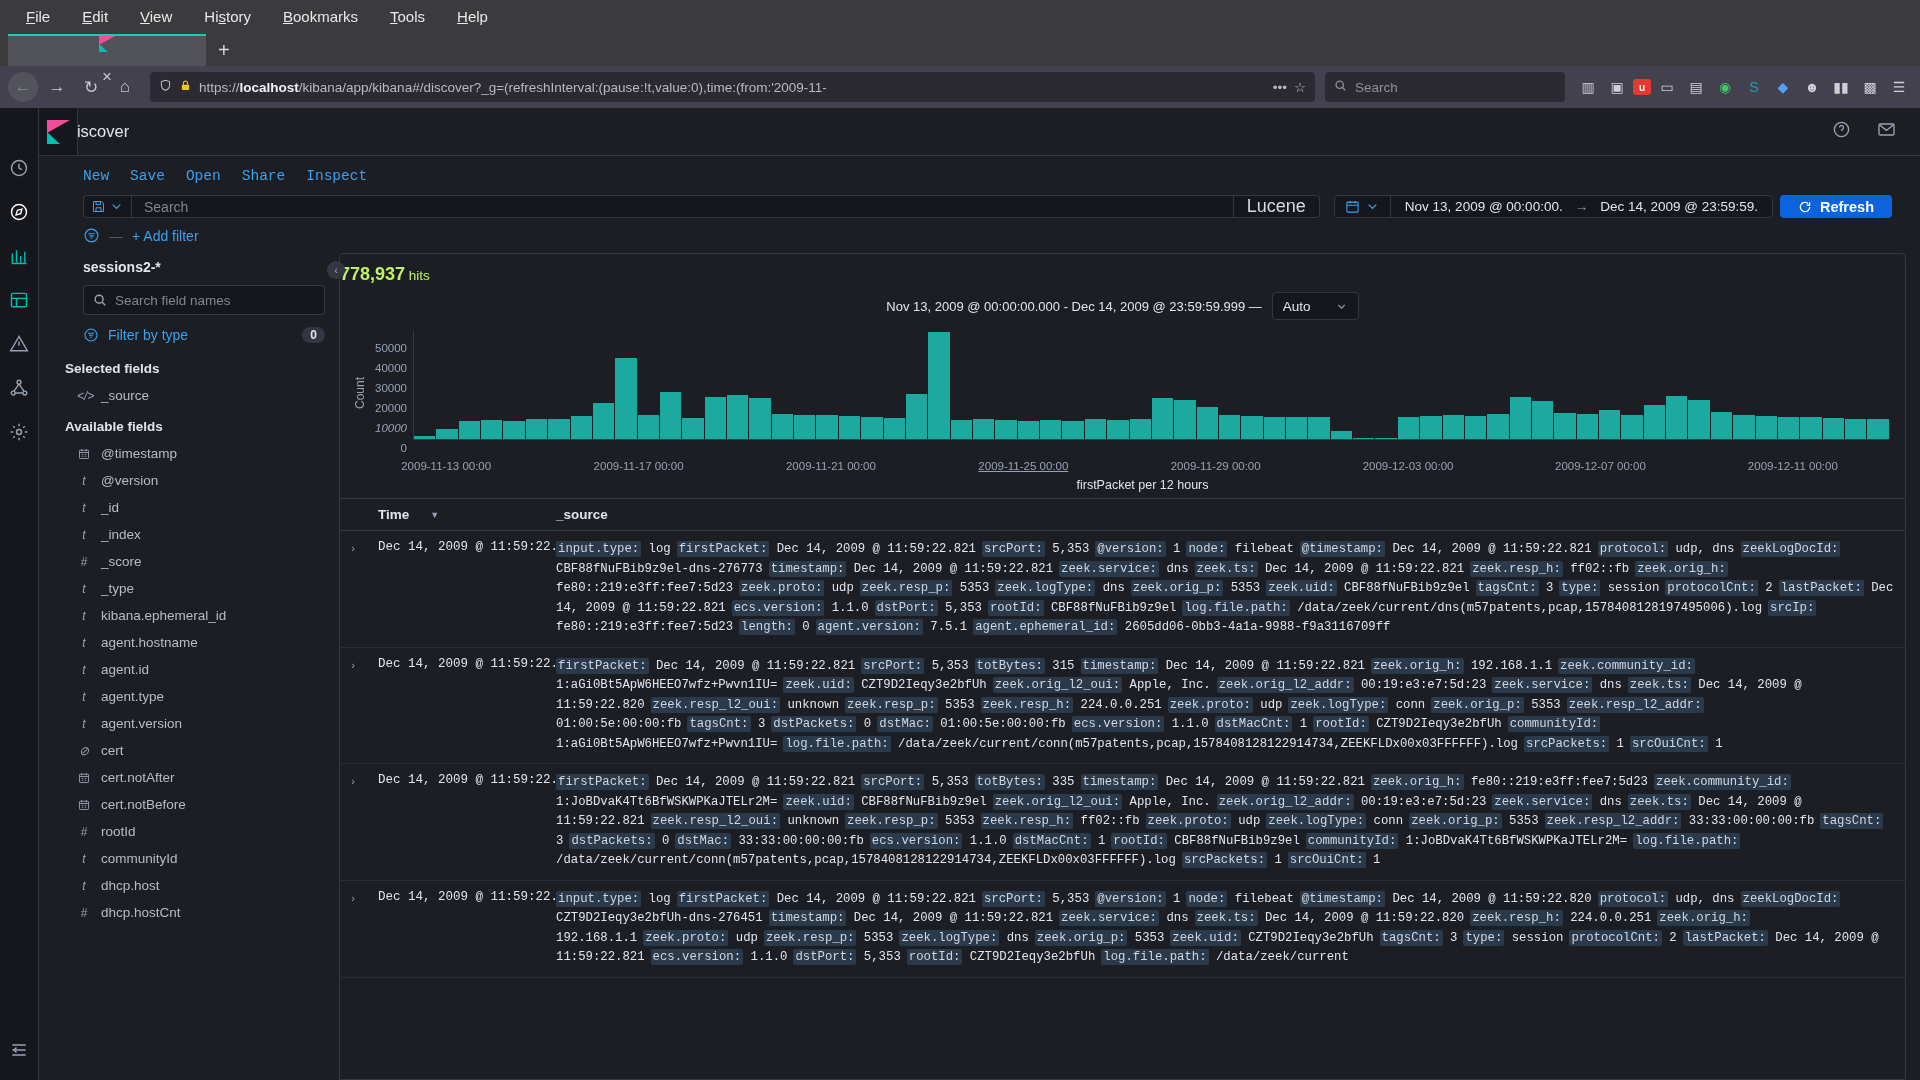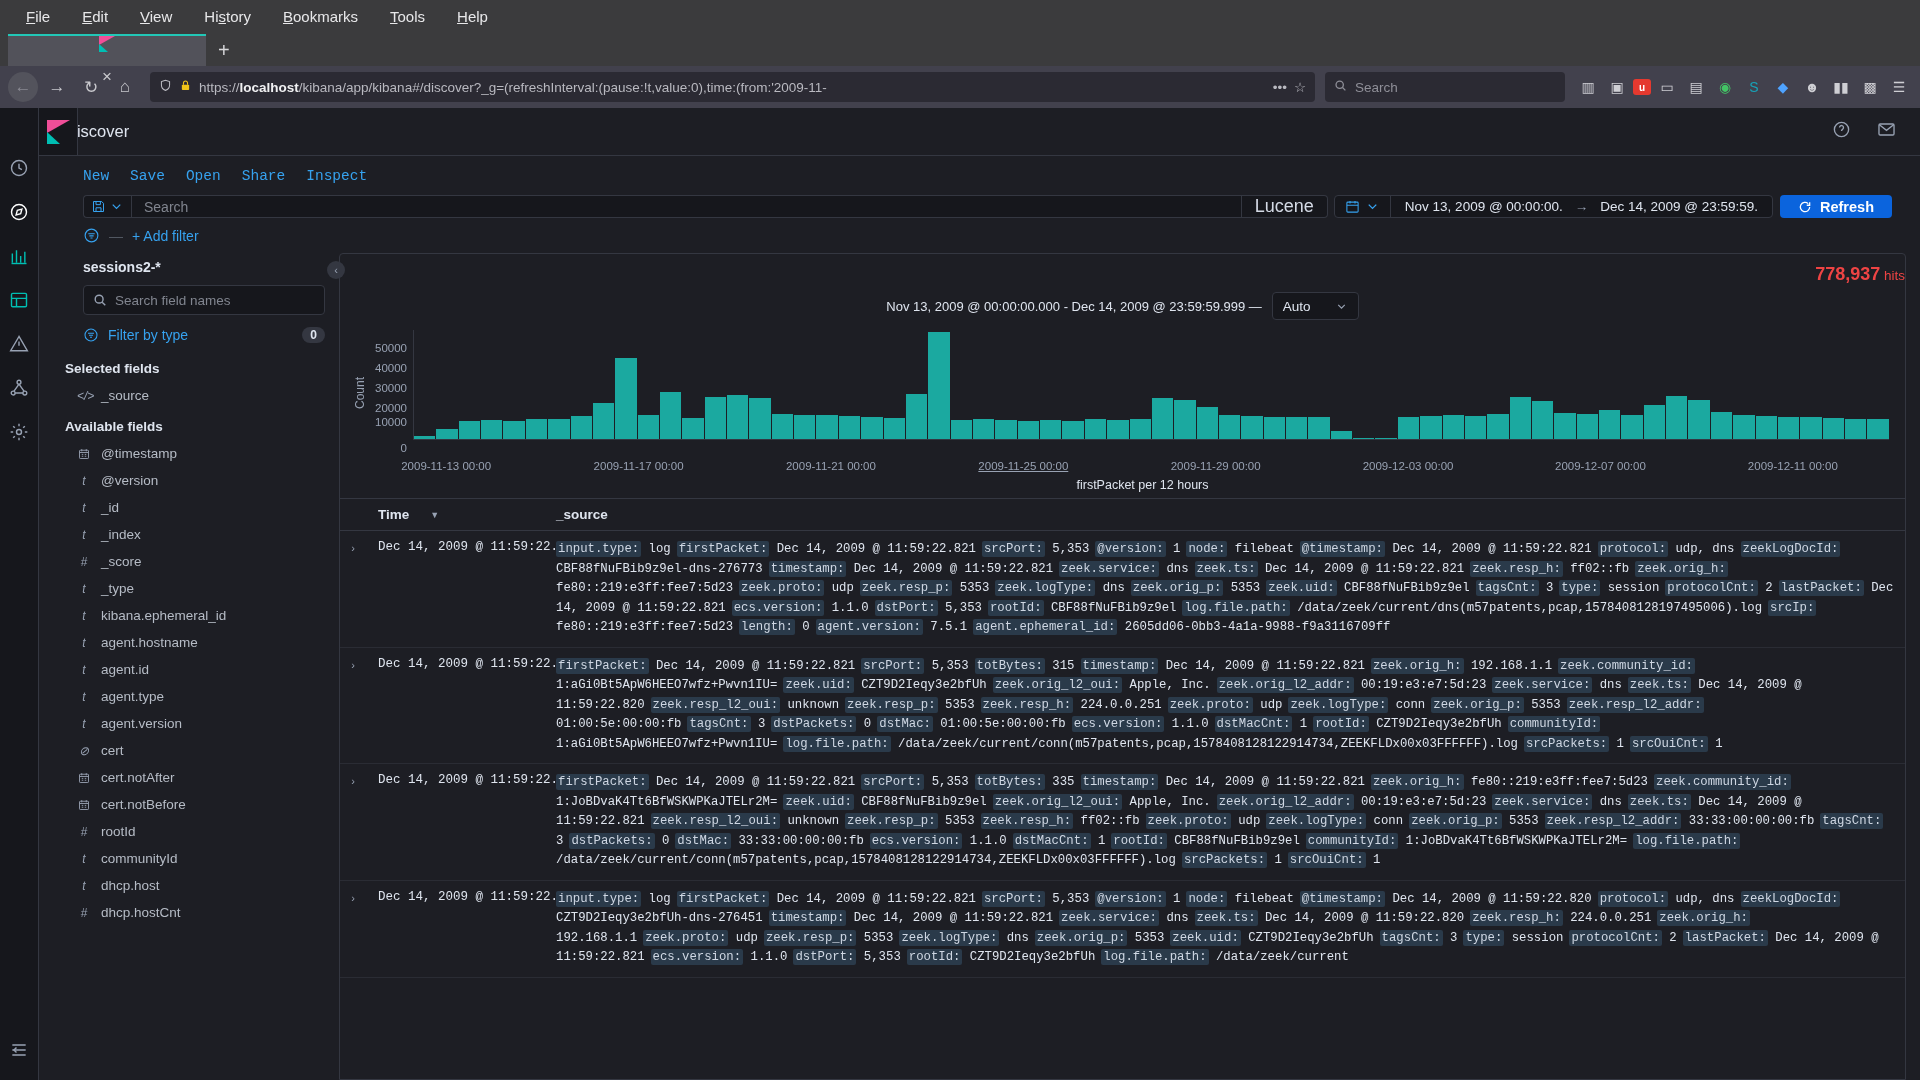--- a/index.html
+++ b/index.html
@@ -109,21 +109,21 @@
   .saved-q-btn svg { width:15px; height:15px; }
   .q-input {
     flex: 1; background: #16171c; border: 1px solid #343741;
     display:flex; align-items:center; padding: 0 12px; font-size: 14px; color:#81858f;
     min-width: 0;
   }
   .q-lang {
     background:#16171c; border: 1px solid #343741; border-left:none; display:flex; align-items:center;
     padding: 0 13px; font-size: 18px; color:#d4dae5; border-radius: 0 4px 4px 0;
   }
-  .date-group { display:flex; align-items: stretch; margin-left: 6px; background:#16171c;
+  .date-group { display:flex; align-items: stretch; margin-left: 14px; background:#16171c;
     border: 1px solid #343741; border-radius: 4px; overflow:hidden; }
   .date-cal { display:flex; align-items:center; gap:5px; padding: 0 10px; color:#36a2ef; border-right:1px solid #343741; }
   .date-cal svg { width:15px;height:15px; }
   .date-range { display:flex; align-items:center; gap: 12px; padding: 0 14px; font-size: 13.5px; color:#dfe5ef; white-space:nowrap;}
   .date-range .arrow { color:#98a2b3; }
   .refresh-btn {
     margin-left: 7px; background:#0b64dd; color:#fff; border-radius:4px;
     display:flex; align-items:center; gap:8px; padding: 0 18px; font-size:14.5px; font-weight:600;
   }
   .refresh-btn svg { width:14px;height:14px; }
@@ -154,21 +154,21 @@
   .ftype.num { font-style: normal; }
   .ftype svg { width:12px; height:12px; display:block; margin:0 auto; }
 
   .kb-panel { flex:1; min-width:0; padding-right: 14px; position:relative; display:flex; flex-direction:column; }
   .collapse-handle { position:absolute; left: -12px; top: 8px; width:18px;height:18px;
     border-radius:50%; background:#343741; color:#98a2b3; display:flex; align-items:center;
     justify-content:center; font-size:11px; z-index:3;}
   .panel-card { border: 1px solid #343741; border-radius: 4px 4px 0 0; background:#1d1e24;
      flex:1; display:flex; flex-direction:column; min-height:0; overflow:hidden;}
 
-  .hits-line { text-align:right; padding-top: 10px; font-size: 13.5px; color:#ef4444; }
+  .hits-line { text-align:left; padding-top: 10px; font-size: 13.5px; color:#bef264; }
   .hits-line .num { font-size: 18px; font-weight: 700; }
   .range-line { display:flex; align-items:center; justify-content:center; gap: 10px;
      padding: 7px 0 6px 0; font-size: 13px; color:#dfe5ef;}
   .interval-select {
     background:#16171c; border:1px solid #343741; border-radius:4px; height:28px;
     display:flex; align-items:center; gap:24px; padding: 0 10px; font-size:13.5px; color:#dfe5ef;
   }
   .interval-select svg { width:13px;height:13px;color:#98a2b3;}
 
   
@@ -553,21 +553,21 @@
                     <path d="m6 9 6 6 6-6"></path>
                   </svg>
               </span>
             </div>
 
             <div class="chart-wrap">
               <div class="chart">
                 <div class="y-axis-title">Count</div>
                 <div class="y-labels" id="y-labels" style="height: 126px;">
                     <div style="top: 118px;">0</div>
-                    <div style="top: 92px;">10000</div>
+                    <div style="top: 98px; font-style: italic;">10000</div>
                     <div style="top: 78px;">20000</div>
                     <div style="top: 58px;">30000</div>
                     <div style="top: 38px;">40000</div>
                     <div style="top: 18px;">50000</div>
                   </div>
                 <div class="plot" id="plot">
                     <div class="bar" style="height: 3px; background: rgb(27, 169, 160);"></div>
                     <div class="bar" style="height: 9.6px; background: rgb(27, 169, 160);"></div>
                     <div class="bar" style="height: 18px; background: rgb(27, 169, 160);"></div>
                     <div class="bar" style="height: 19px; background: rgb(27, 169, 160);"></div>

